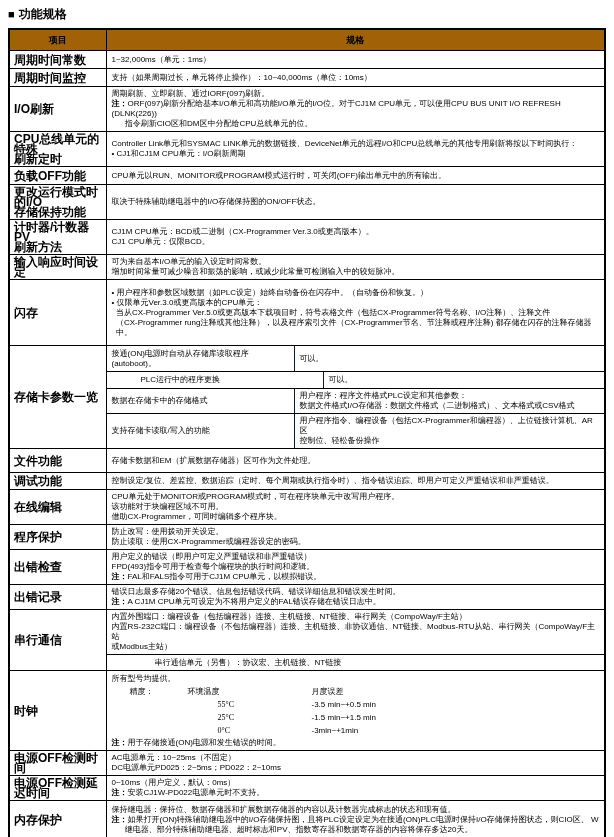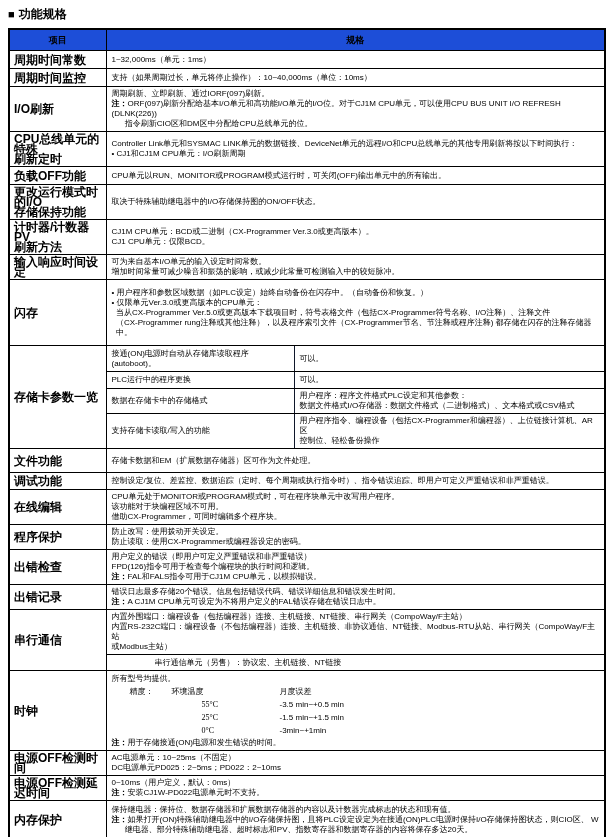--- a/index.html
+++ b/index.html
@@ -15,41 +15,41 @@
     font-size:12px;font-weight:bold;margin:2px 0 5px 0;
   }
   .sec-title .marker{font-size:11px;line-height:1;}
   table.spec-table{
     width:598px;border-collapse:collapse;table-layout:fixed;
     border:2px solid #000;
   }
   th,td{border:1px solid #000;vertical-align:middle;}
   col.c-item{width:97px;}
   th{
-    background:#1d4ed8;font-size:9px;font-weight:bold;
+    background:#a16207;font-size:9px;font-weight:bold;
     text-align:center;padding:3px 2px;height:14px;
   }
   td.item{
     font-size:12px;font-weight:bold;padding:2px 3px 2px 4px;
     line-height:10px;
   }
   td.spec{padding:0;font-size:8px;line-height:10px;}
   .subrow{box-sizing:border-box;display:flex;flex-direction:column;justify-content:center;}
   .subrow.plain{padding:2px 5px;}
   .subrow.bt{border-top:1px solid #000;padding-left:48px;}
   .subrow.split{flex-direction:row;padding:0;align-items:stretch;}
   .subL{
     width:188px;box-sizing:border-box;border-right:1px solid #0f172a;
     padding:2px 5px;display:flex;flex-direction:column;justify-content:center;
   }
   .subR{flex:1;padding:2px 5px;display:flex;flex-direction:column;justify-content:center;}
   .line{white-space:pre-wrap;}
   .line b{font-weight:bold;}
   .grid{margin:1px 0;}
-  .grow{display:flex;line-height:13px;}
+  .grow{display:flex;line-height:13px;gap:16px;}
   .gc1{width:60px;padding-left:18px;box-sizing:border-box;flex-shrink:0;}
   .gc2{width:108px;box-sizing:border-box;flex-shrink:0;}
   .gc2.val{padding-left:30px;font-family:Liberation Serif, serif;}
   .gc3{flex:1;}
 </style>
 </head>
 <body>
 
 <div class="page">
   <div class="sec-title">
@@ -196,21 +196,21 @@
           <td class="spec">
             <div class="subrow split" style="min-height: 25px;">
               <div class="subL">
                 <div class="line">接通(ON)电源时自动从存储库读取程序</div>
                 <div class="line">(autoboot)。</div>
               </div>
               <div class="subR">
                 <div class="line">可以。</div>
               </div>
             </div>
-            <div class="subrow bt split" style="min-height: 17px;">
+            <div class="subrow bt split" style="min-height: 17px; padding-left: 29px;">
               <div class="subL">
                 <div class="line">PLC运行中的程序更换</div>
               </div>
               <div class="subR">
                 <div class="line">可以。</div>
               </div>
             </div>
             <div class="subrow bt split" style="min-height: 23px;">
               <div class="subL">
                 <div class="line">数据在存储卡中的存储格式</div>
@@ -283,21 +283,21 @@
           </td>
         </tr>
         <tr style="height: 33px;">
           <td class="item">
             <div class="line">出错检查</div>
           </td>
           <td class="spec">
             <div class="subrow plain">
               <div>
                 <div class="line">用户定义的错误（即用户可定义严重错误和非严重错误）</div>
-                <div class="line">FPD(126)指令可用于检查每个编程块的执行时间和逻辑。</div>
+                <div class="line">FPD(493)指令可用于检查每个编程块的执行时间和逻辑。</div>
                 <div class="line"><b>注：</b>FAL和FALS指令可用于CJ1M CPU单元，以模拟错误。</div>
               </div>
             </div>
           </td>
         </tr>
         <tr style="height: 24px;">
           <td class="item">
             <div class="line">出错记录</div>
           </td>
           <td class="spec">

